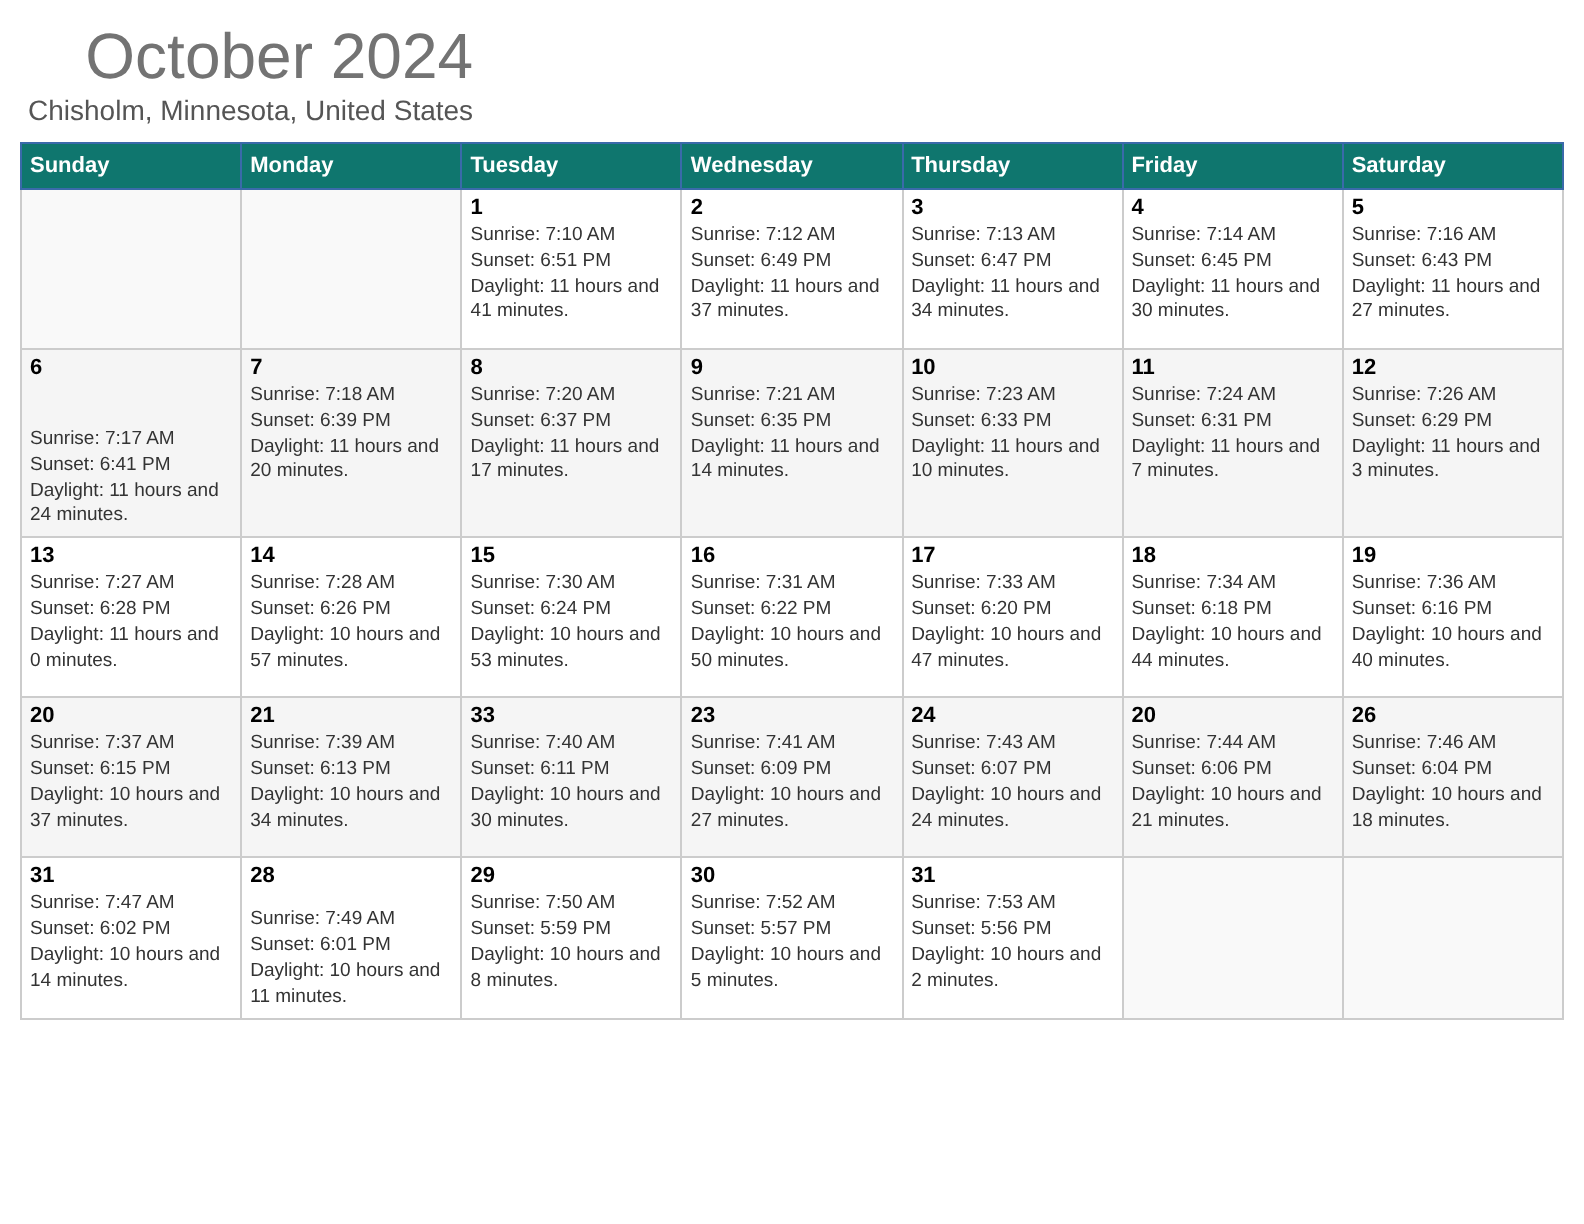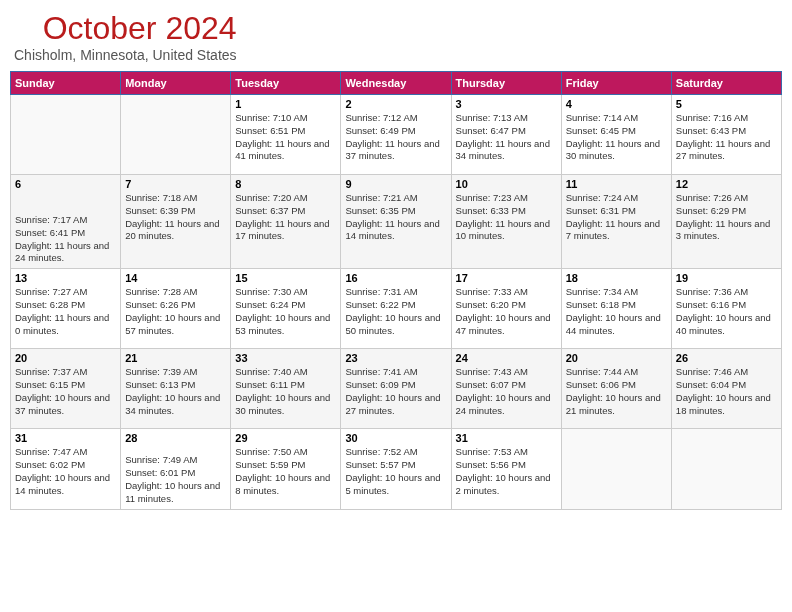--- a/index.html
+++ b/index.html
@@ -24,34 +24,34 @@
     }
     .logo-row {
       display: flex;
       align-items: center;
     }
     .title-section {
       text-align: right;
     }
     .month-title {
       font-size: 32px;
-      color: #b91c1c;
+      color: #737373;
       font-weight: normal;
     }
     .location-title {
       font-size: 14px;
       color: #555;
     }
     table {
       width: 100%;
       border-collapse: collapse;
       font-size: 10px;
     }
     thead tr th {
-      background-color: #be185d;
+      background-color: #0f766e;
       color: #fff;
       padding: 5px 4px;
       text-align: left;
       font-size: 11px;
       font-weight: bold;
       border: 1px solid #3a6aaa;
     }
     tbody tr td {
       border: 1px solid #ccc;
       vertical-align: top;

